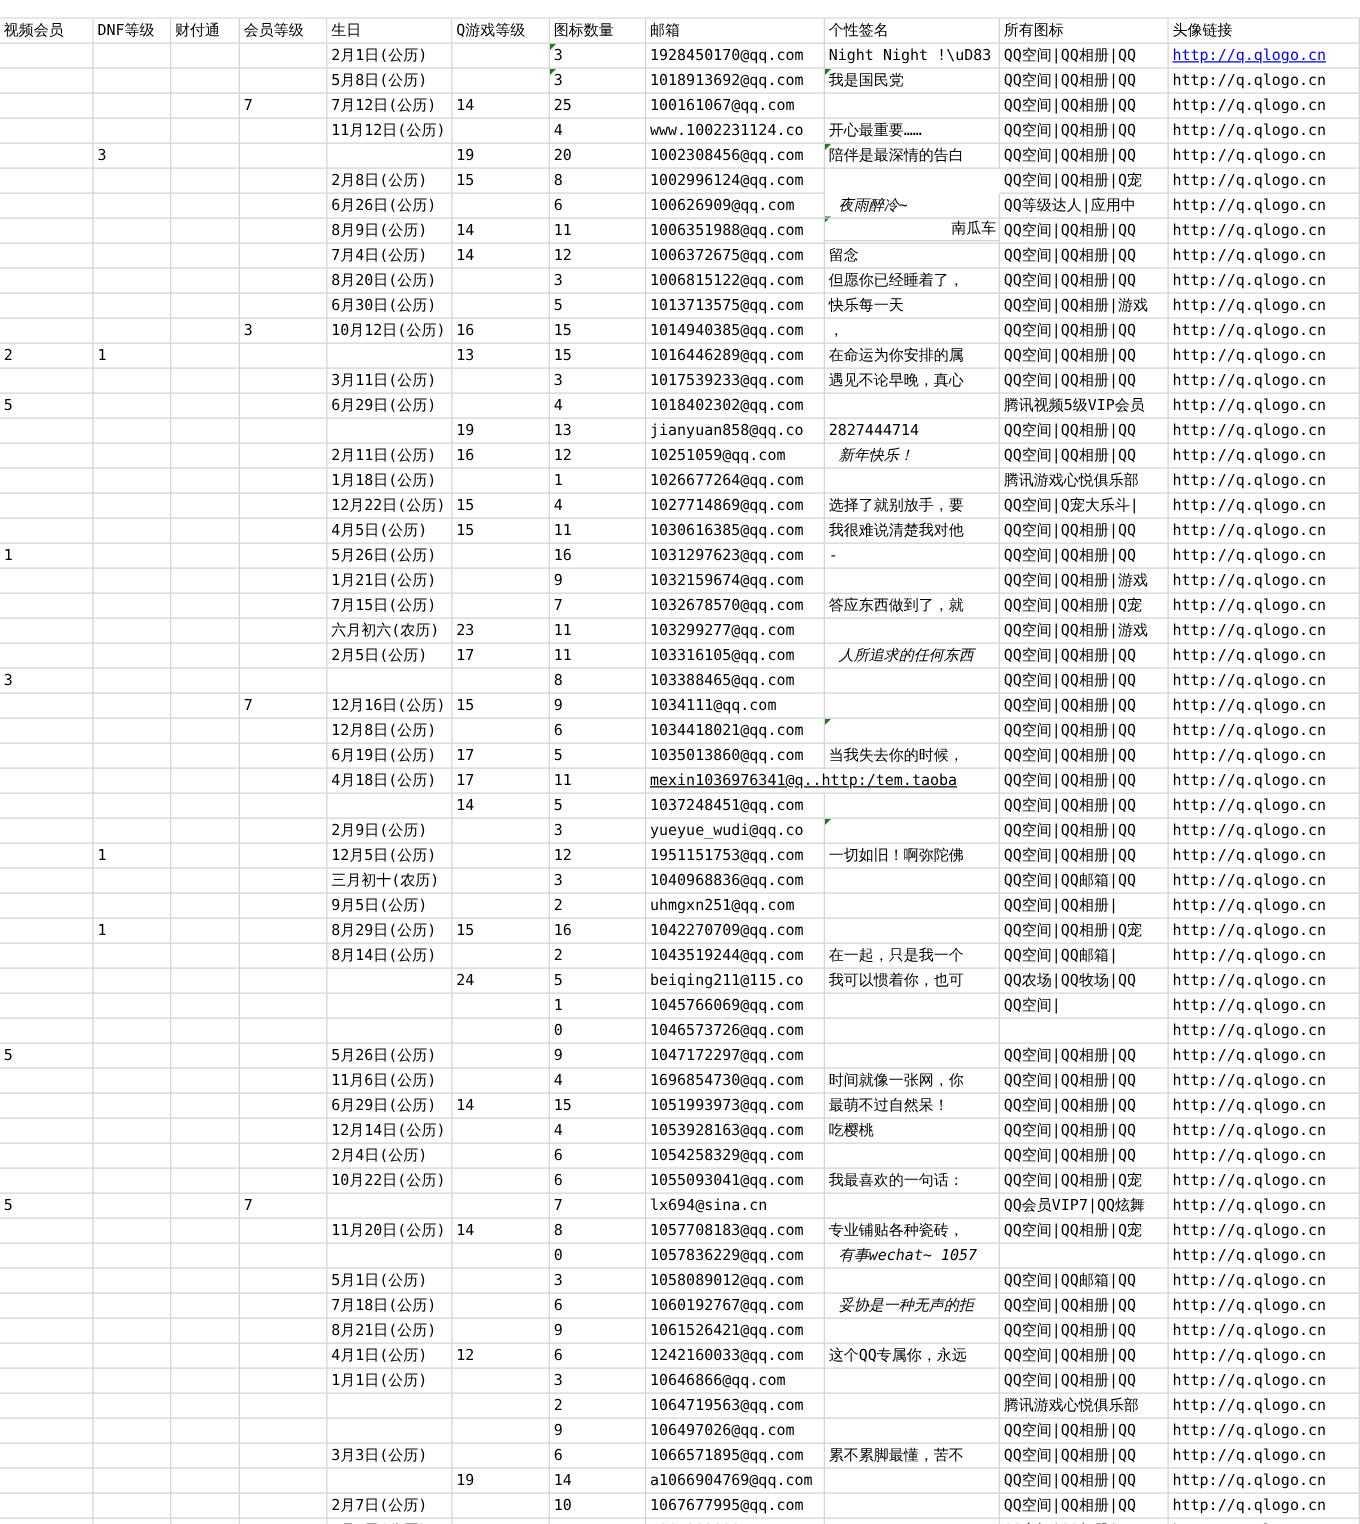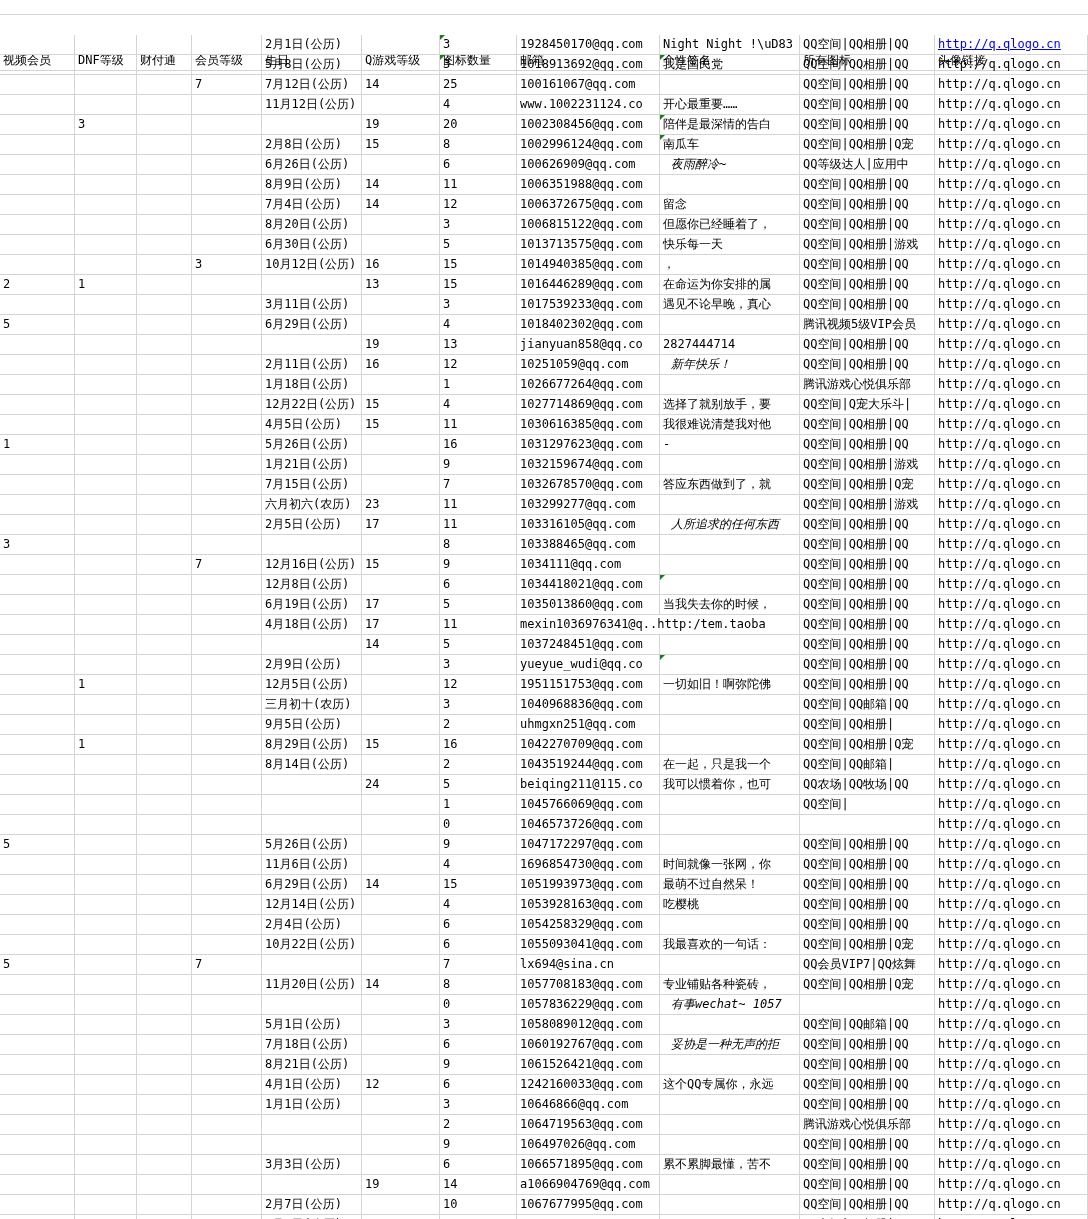--- a/index.html
+++ b/index.html
@@ -7,23 +7,23 @@
        font-family:"DejaVu Sans Mono","DejaVu Sans",monospace;
        font-size:12px;color:#000;}
   .sheet{margin-top:14px;width:1088px;border-top:1px solid #d4d4d4;
          display:grid;
          grid-template-columns:75px 62px 55px 70px 100px 78px 77px 143px 140px 135px 153px;
          grid-auto-rows:20px;}
   .cell{box-sizing:border-box;height:20px;line-height:19px;
         padding:0 0 0 3px;overflow:hidden;white-space:nowrap;
         border-right:1px solid #d4d4d4;border-bottom:1px solid #d4d4d4;
         position:relative;}
-  .hdr{background:#fff;margin-top:36px;}
-  .span2{grid-column:span 2;}
-  .sig-right{text-align:left;padding-right:2px;}
+  .hdr{background:#fff;}
+  .span2{grid-column:span 2;text-decoration:underline;}
+  .sig-right{text-align:right;padding-right:2px;margin-top:38px;}
   .sig-indent{padding-left:11px;font-style:italic;}
   .tri::before{content:"";position:absolute;top:0;left:0;width:0;height:0;
                border-top:5px solid #1f7a1f;border-right:5px solid transparent;}
   .hyper{color:#0000ee;text-decoration:underline;}
 </style>
 </head>
 <body>
 
 <div class="sheet" id="sheet">
     <div class="cell hdr">视频会员</div>

